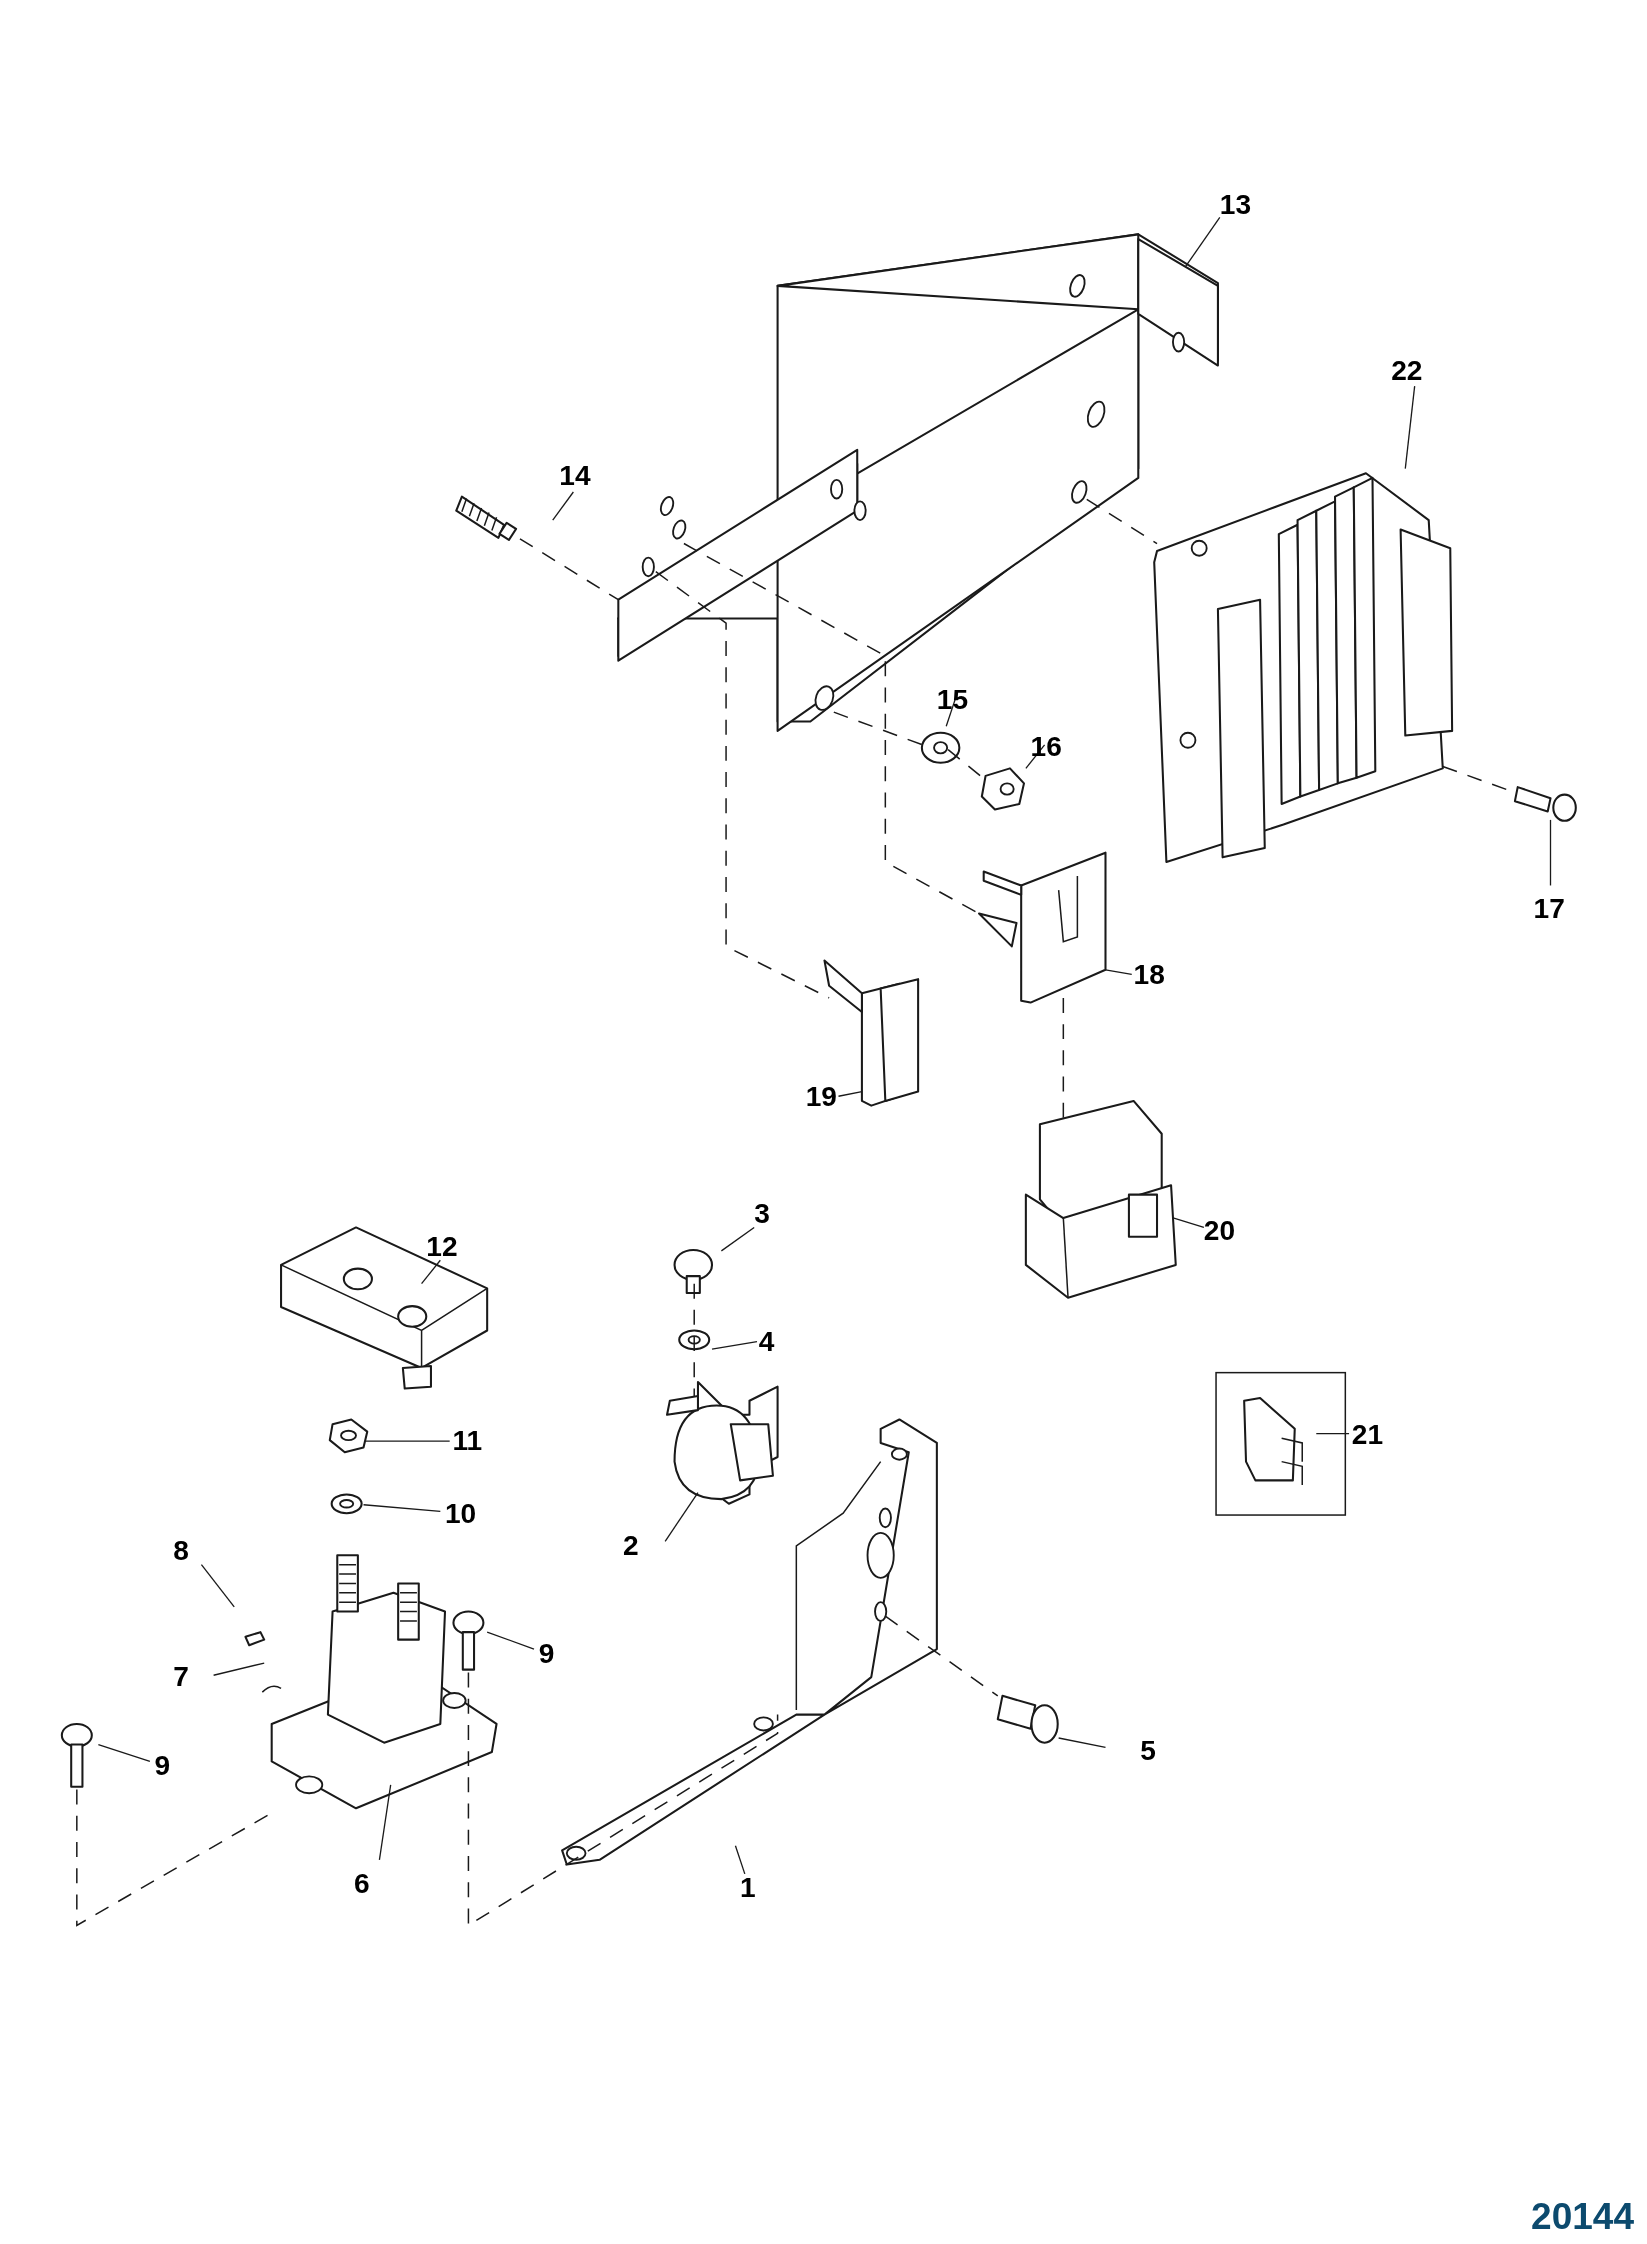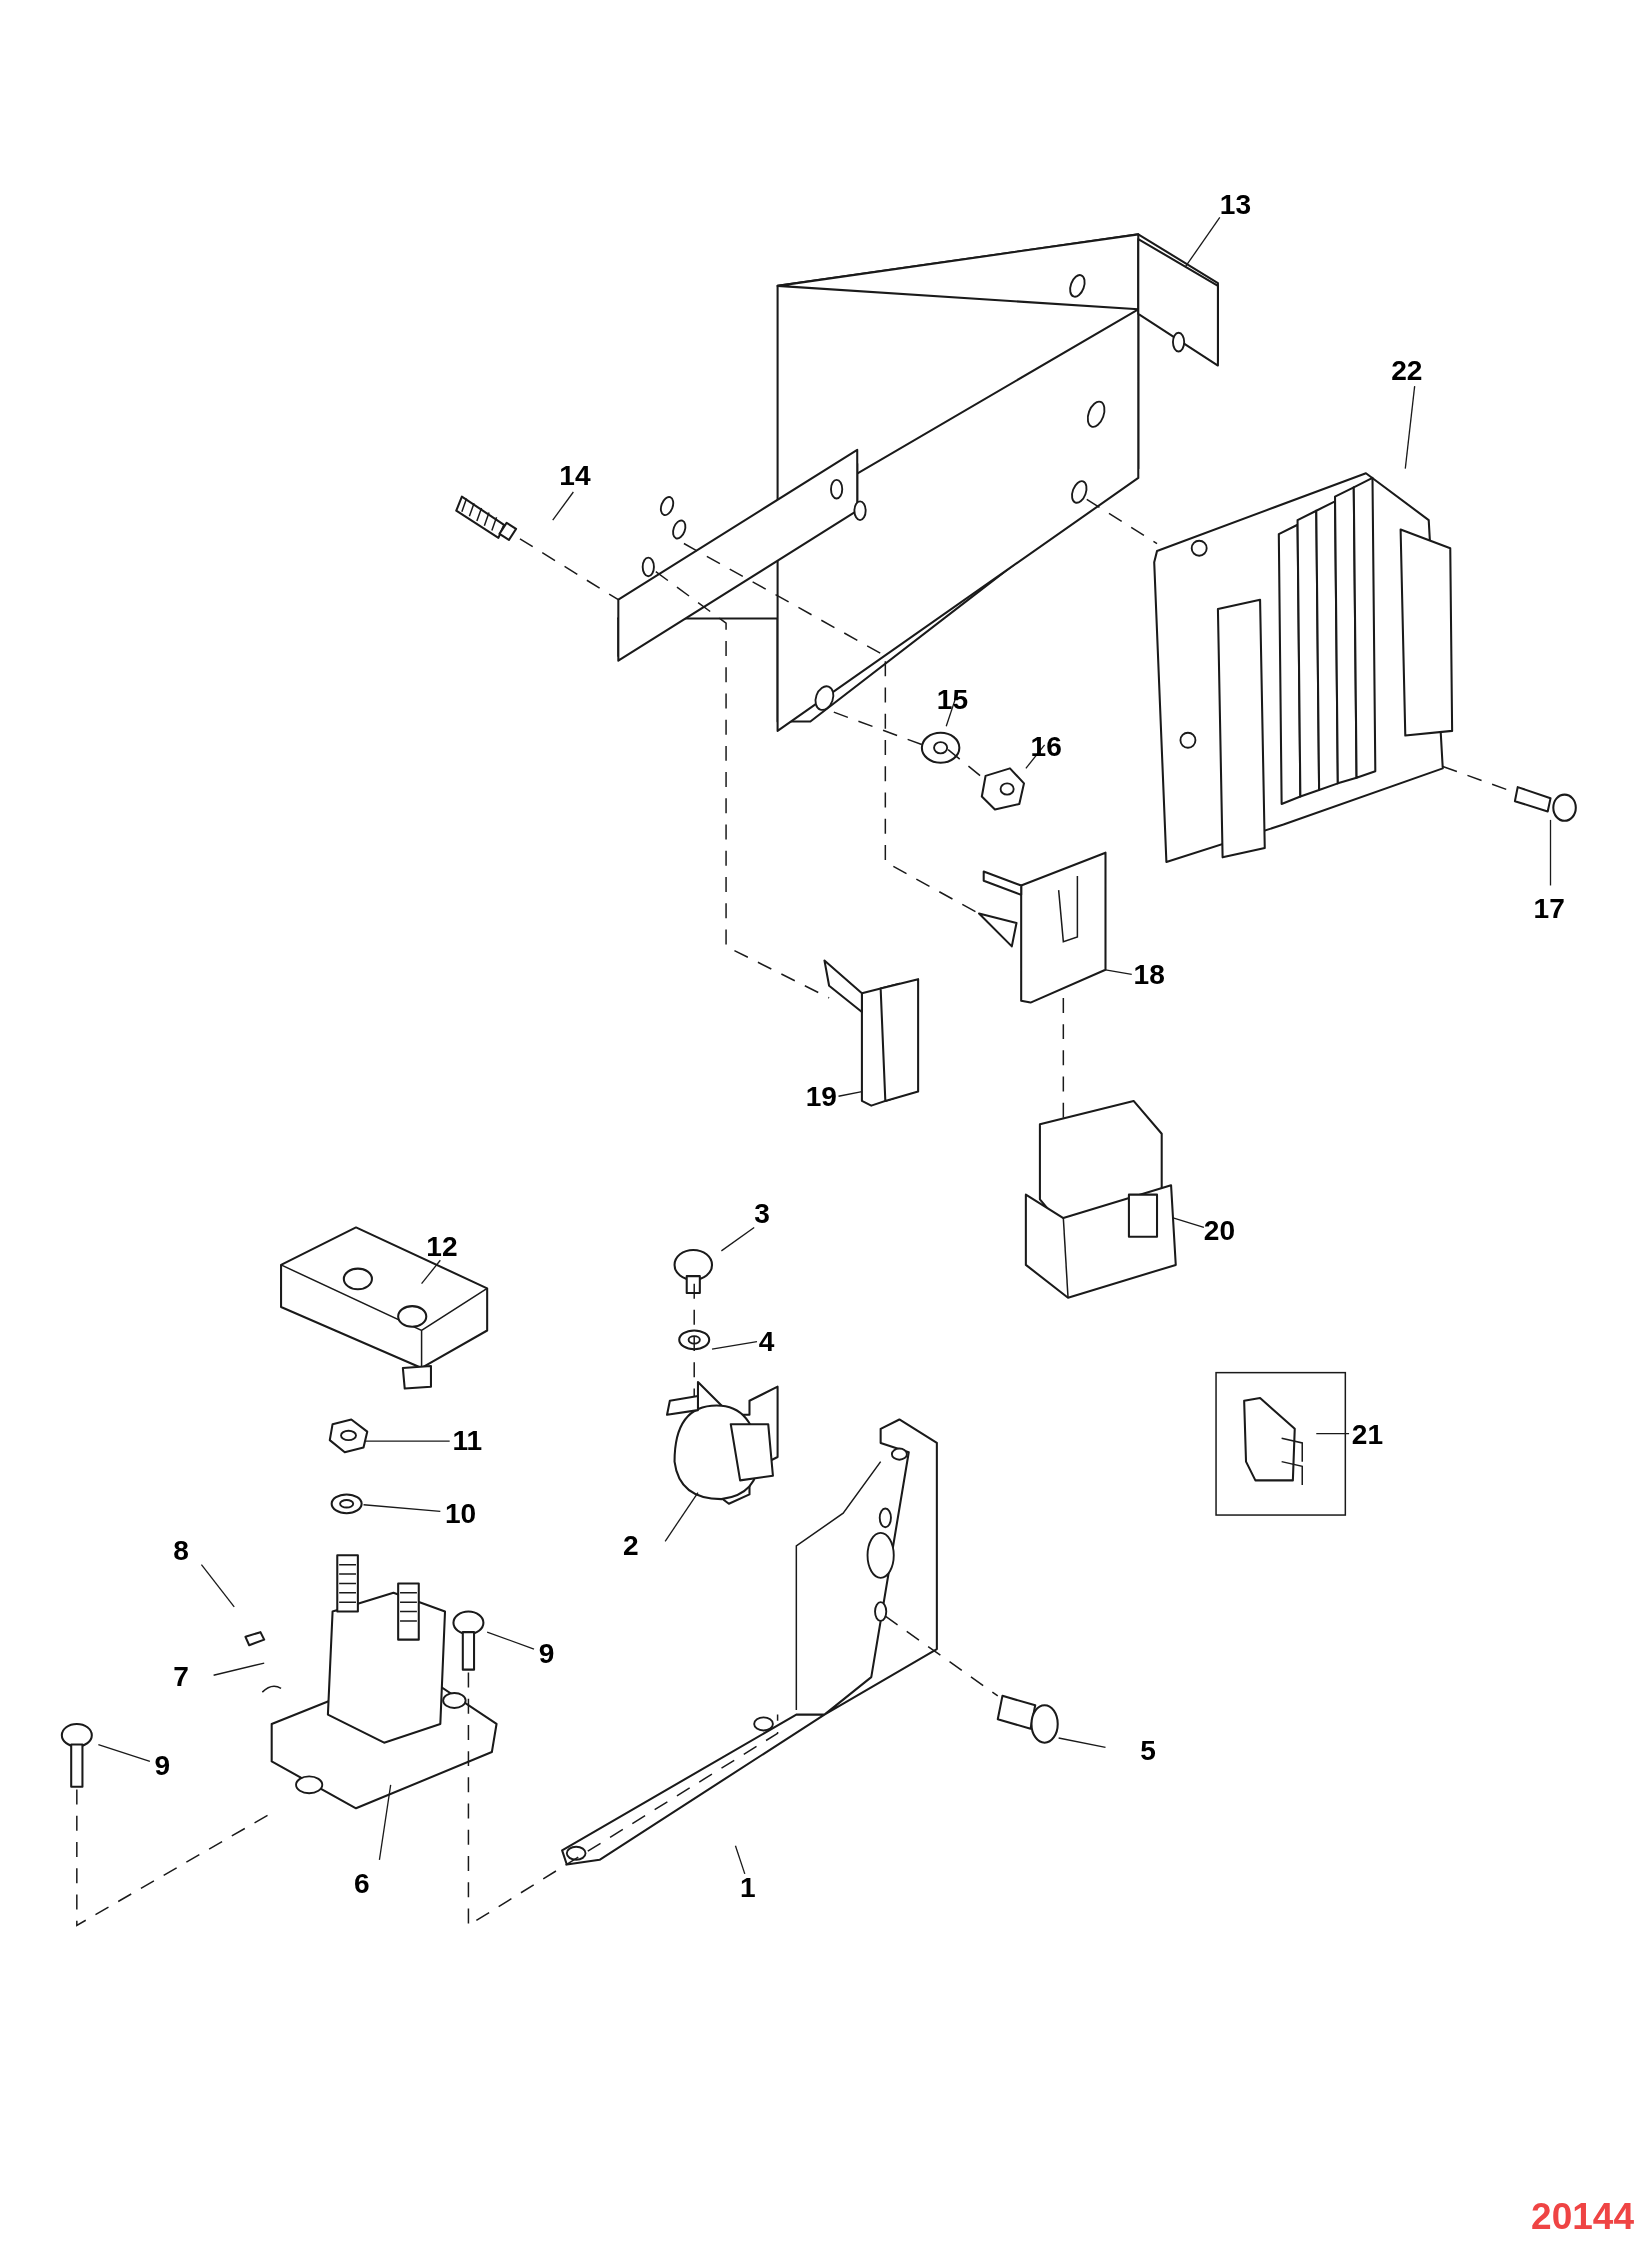--- a/index.html
+++ b/index.html
@@ -7,21 +7,21 @@
          font-family: "Liberation Sans", sans-serif; }
   #diagram { position: absolute; left: 0; top: 0; }
   .part { fill: #ffffff; stroke: #1a1a1a; stroke-width: 2.2; stroke-linejoin: round; }
   .thin { fill: none; stroke: #1a1a1a; stroke-width: 1.6; }
   .hole { fill: #ffffff; stroke: #1a1a1a; stroke-width: 2; }
   .dash { fill: none; stroke: #1a1a1a; stroke-width: 1.6; stroke-dasharray: 16 12; }
   .leader { fill: none; stroke: #1a1a1a; stroke-width: 1.4; }
   .callout { font-family: "Liberation Sans", sans-serif; font-weight: bold;
              font-size: 30px; fill: #000000; }
   .figno { position: absolute; right: 13px; bottom: 7.5px; font-weight: bold;
-           font-size: 37px; color: #ef4444; font-family: "Liberation Sans", sans-serif; }
+           font-size: 37px; color: #0c4a6e; font-family: "Liberation Sans", sans-serif; }
 </style>
 </head>
 <body>
 
 <svg id="diagram" width="1647" height="2245" viewBox="0 0 1758 2396" xmlns="http://www.w3.org/2000/svg">
 
   <g>
     <path class="part" d="M660,660 L830,555 L830,305 L1215,250 L1300,302 L1300,385 L1215,330 L1215,500 L865,770 L830,770 L830,660 Z"></path>
     <path class="part" d="M830,305 L1215,250 L1215,330 L830,305 Z"></path>
     <path class="part" d="M830,555 L830,780 L1215,510 L1215,330 Z"></path>

